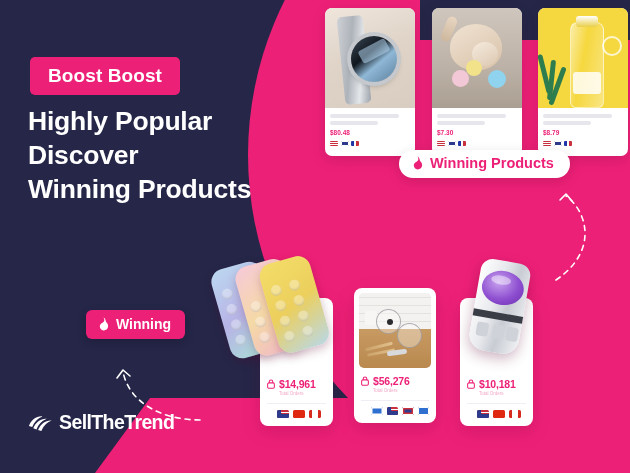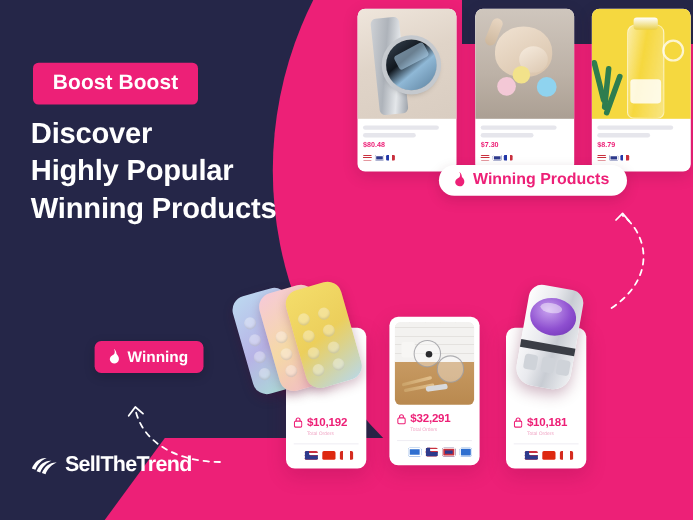--- a/index.html
+++ b/index.html
@@ -204,22 +204,22 @@
   <div class="pink-fill-right"></div>
   <div class="pink-blob"></div>
   <div class="pink-bottom"></div>
   <div class="navy-topright"></div>
 
   <div class="boost-badge">
     <span>Boost Boost</span>
   </div>
 
   <div class="headline">
+    <span>Highly Popular</span>
     <span>Discover</span>
-    <span>Highly Popular</span>
     <span>Winning Products</span>
   </div>
 
   <div class="trending-badge">
     <svg class="flame" viewBox="0 0 12 15">
       <path d="M6 0C6 0 7.6 2.6 6.6 4.6 5.9 6 4.2 6.3 3 7.6 1.4 9.3 1.7 12 3.6 13.5 5 14.7 7.6 14.9 9.3 13.6 11.3 12 11.6 9 10.2 7 9.3 5.7 8.4 5.3 8.4 3.7 8.4 2 6 0 6 0Z" fill="#ffffff"></path>
     </svg>
     <span>Winning</span>
   </div>
 
@@ -304,21 +304,21 @@
     <span>Winning Products</span>
   </div>
 
   <div class="bcard bc1">
     <div class="bmeta">
       <div class="bprice-row">
         <svg class="lock" viewBox="0 0 10 12">
           <rect x="0.8" y="4.6" width="8.4" height="6.8" rx="1.6" fill="none" stroke="#ED2077" stroke-width="1.3"></rect>
           <path d="M2.8 4.6V3.2a2.2 2.2 0 0 1 4.4 0v1.4" fill="none" stroke="#ED2077" stroke-width="1.3"></path>
         </svg>
-        <span class="bprice">$10,192</span>
+        <span class="bprice">$14,961</span>
       </div>
       <div class="borders">Total Orders</div>
       <div class="bdiv"></div>
       <div class="bflags">
         <span class="bflag" style="background:linear-gradient(180deg,#c9303e 0 20%,#fff 20% 40%,#c9303e 40% 60%,#fff 60% 80%,#c9303e 80%);box-shadow:inset 4px -4px 0 0 #2e3a8c;"></span>
         <span class="bflag" style="background:#de2910;"></span>
         <span class="bflag" style="background:linear-gradient(90deg,#d52b1e 0 27%,#fff 27% 73%,#d52b1e 73%);"></span>
       </div>
     </div>
   </div>
@@ -333,21 +333,21 @@
       <div class="utn u1"></div>
       <div class="utn u2"></div>
       <div class="spoon"></div>
     </div>
     <div class="bmeta">
       <div class="bprice-row">
         <svg class="lock" viewBox="0 0 10 12">
           <rect x="0.8" y="4.6" width="8.4" height="6.8" rx="1.6" fill="none" stroke="#ED2077" stroke-width="1.3"></rect>
           <path d="M2.8 4.6V3.2a2.2 2.2 0 0 1 4.4 0v1.4" fill="none" stroke="#ED2077" stroke-width="1.3"></path>
         </svg>
-        <span class="bprice">$32,291</span>
+        <span class="bprice">$56,276</span>
       </div>
       <div class="borders">Total Orders</div>
       <div class="bdiv"></div>
       <div class="bflags">
         <span class="bflag" style="background:#2f6fd0;box-shadow:inset 0 0 0 1.5px #fff;"></span>
         <span class="bflag" style="background:linear-gradient(180deg,#c9303e 0 20%,#fff 20% 40%,#c9303e 40% 60%,#fff 60% 80%,#c9303e 80%);box-shadow:inset 4px -4px 0 0 #2e3a8c;"></span>
         <span class="bflag" style="background:#2e3a8c;box-shadow:inset 0 0 0 1px #fff, inset 0 0 0 2.5px #c9303e;"></span>
         <span class="bflag" style="background:#2f6fd0;box-shadow:inset 0 0 0 1px #fff;"></span>
       </div>
     </div>

